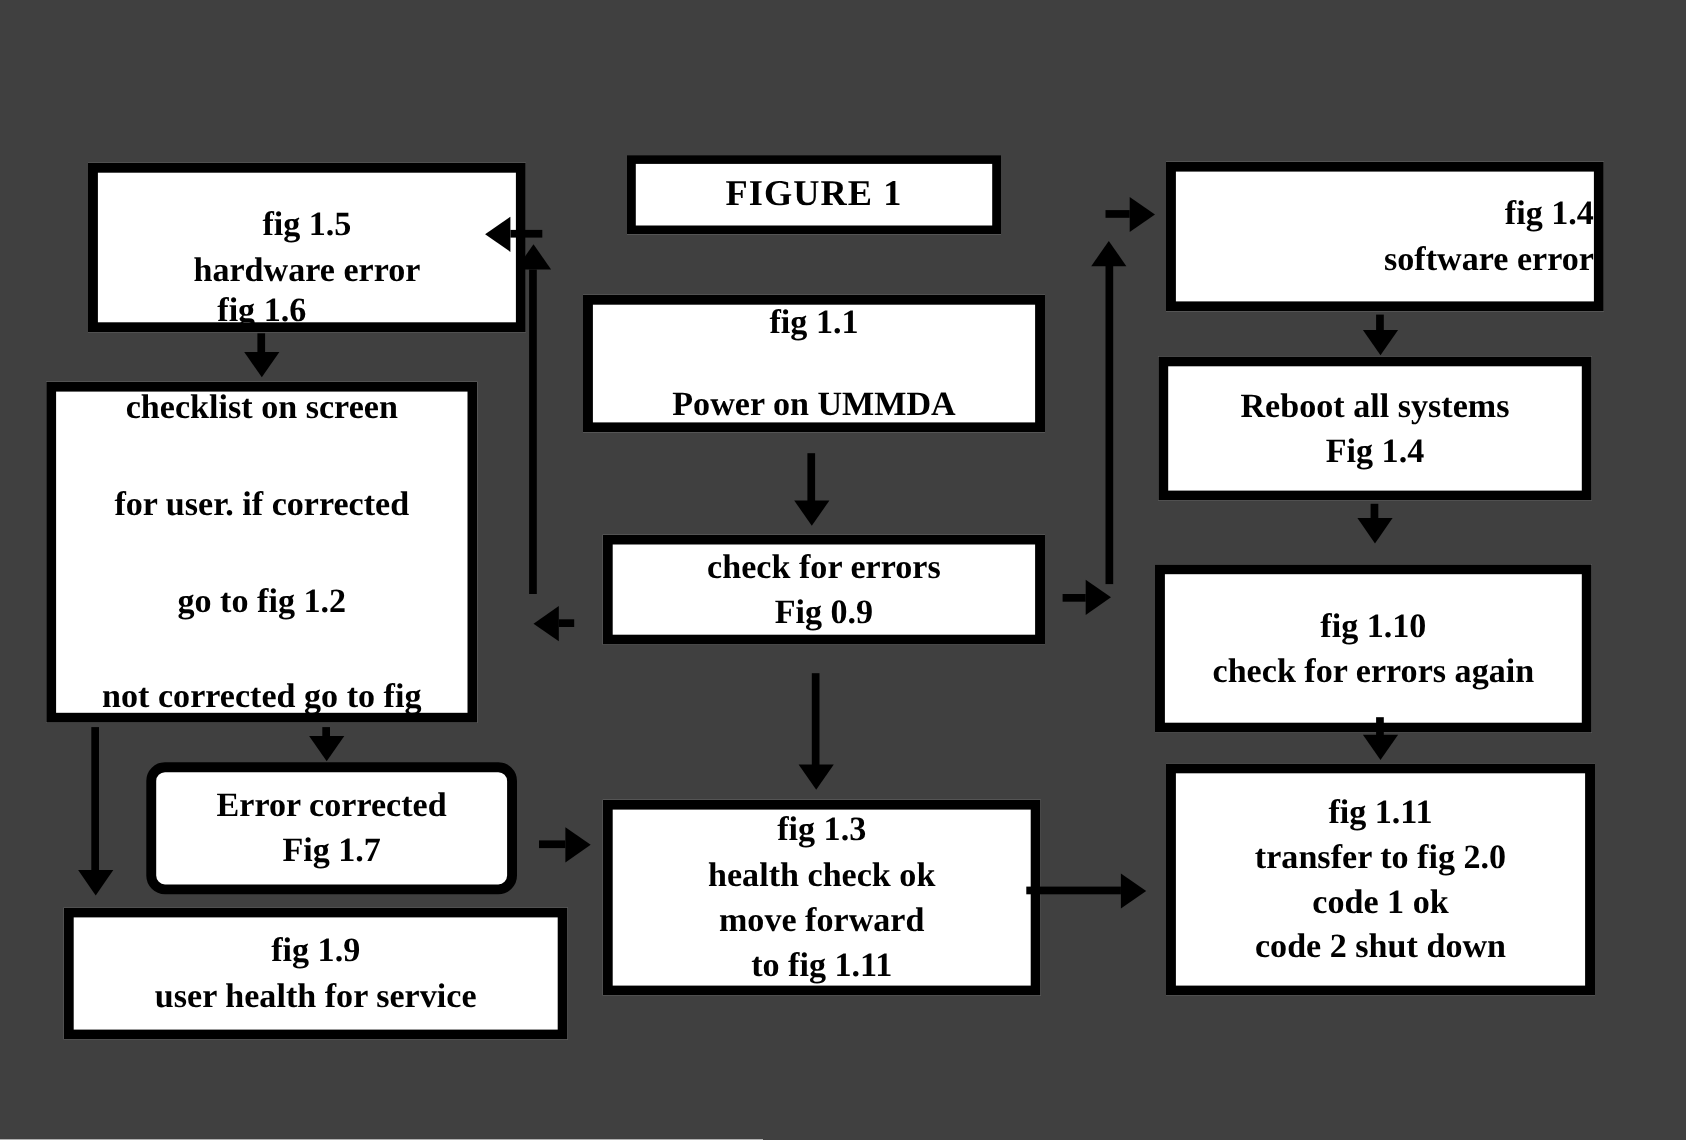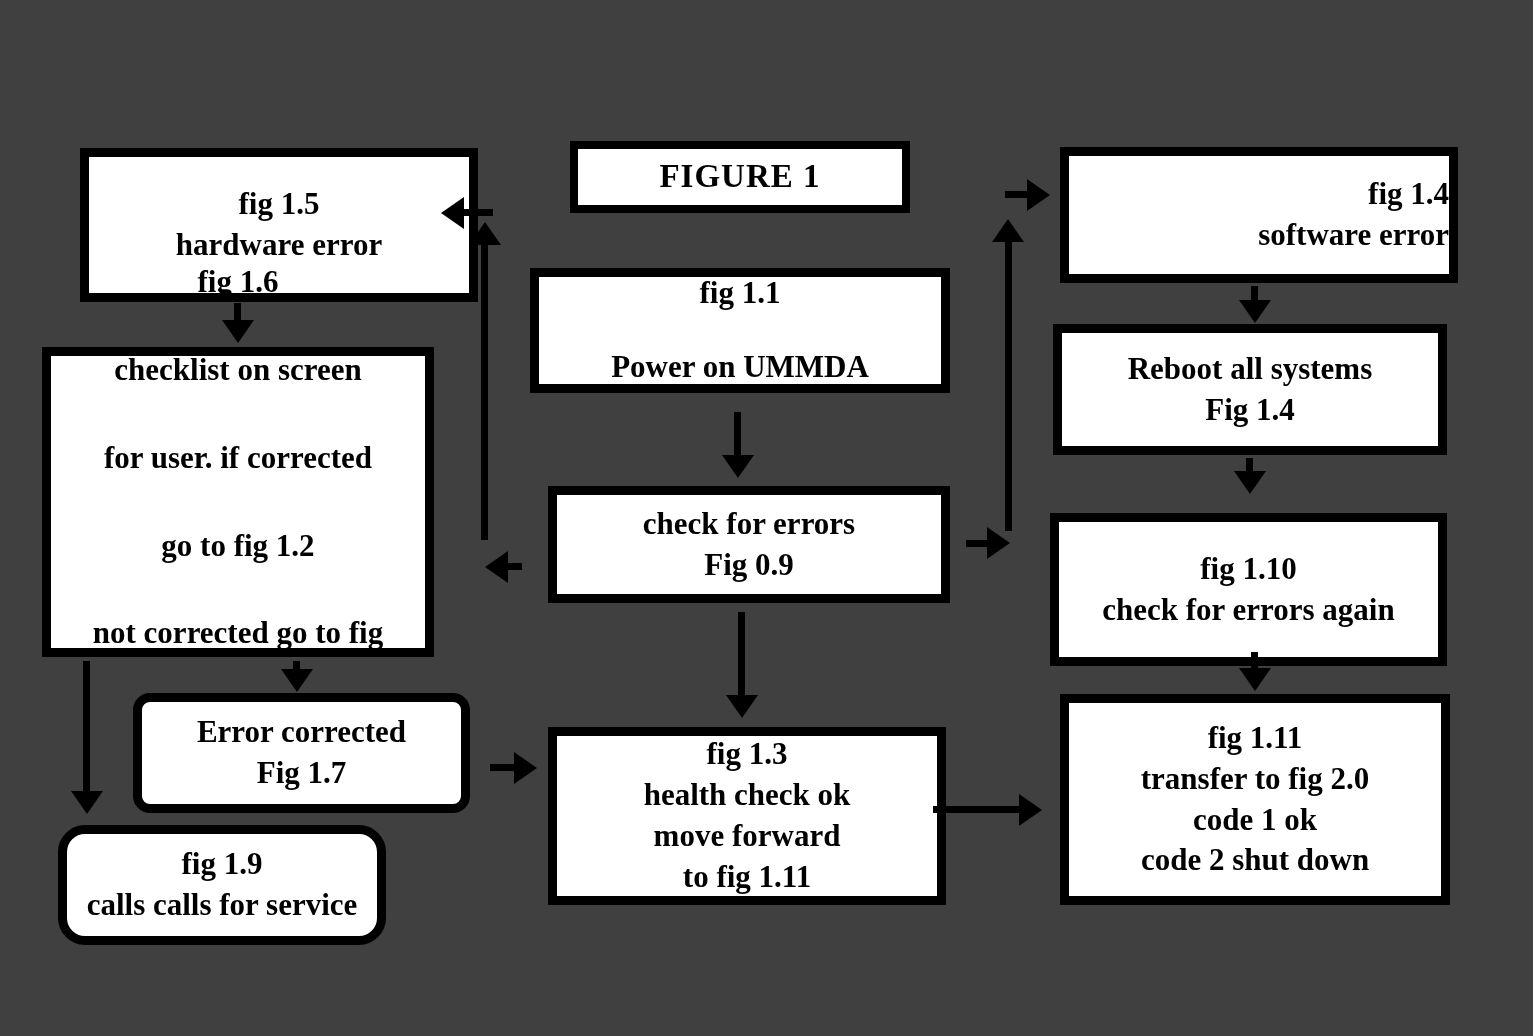--- a/index.html
+++ b/index.html
@@ -87,21 +87,21 @@
   <div class="node title-box" style="left:570px;top:141px;width:340px;height:72px;">
     <div class="ln">FIGURE 1</div>
   </div>
 
   
   <div class="node" style="left:530px;top:268px;width:420px;height:125px;gap:33px;">
     <div class="ln">fig 1.1</div>
     <div class="ln">Power on UMMDA</div>
   </div>
 
-  <div class="node" style="left:548px;top:486px;width:402px;height:117px;">
+  <div class="node" style="left:548px;top:486px;width:402px;height:100px;">
     <div class="ln">check for errors</div>
     <div class="ln">Fig 0.9</div>
   </div>
 
   <div class="node" style="left:548px;top:727px;width:398px;height:178px;">
     <div class="ln">fig 1.3</div>
     <div class="ln">health check ok</div>
     <div class="ln">move forward</div>
     <div class="ln">to fig 1.11</div>
   </div>
@@ -119,23 +119,23 @@
     <div class="ln">go to fig 1.2</div>
     <div class="ln">not corrected go to fig</div>
     <div class="ln">1.9</div>
   </div>
 
   <div class="node" style="left:133px;top:693px;width:337px;height:120px;border-radius:17px;">
     <div class="ln">Error corrected</div>
     <div class="ln">Fig 1.7</div>
   </div>
 
-  <div class="node" style="left:58px;top:825px;width:328px;height:120px;border-radius:27px;">
+  <div class="node" style="left:58px;top:825px;width:458px;height:120px;">
     <div class="ln">fig 1.9</div>
-    <div class="ln">calls calls for service</div>
+    <div class="ln">user health for service</div>
   </div>
 
   
   <div class="node" style="left:1060px;top:147px;width:398px;height:136px;align-items:flex-end;">
     <div class="ln">fig 1.4</div>
     <div class="ln">software error</div>
   </div>
 
   <div class="node" style="left:1053px;top:324px;width:394px;height:131px;">
     <div class="ln">Reboot all systems</div>

